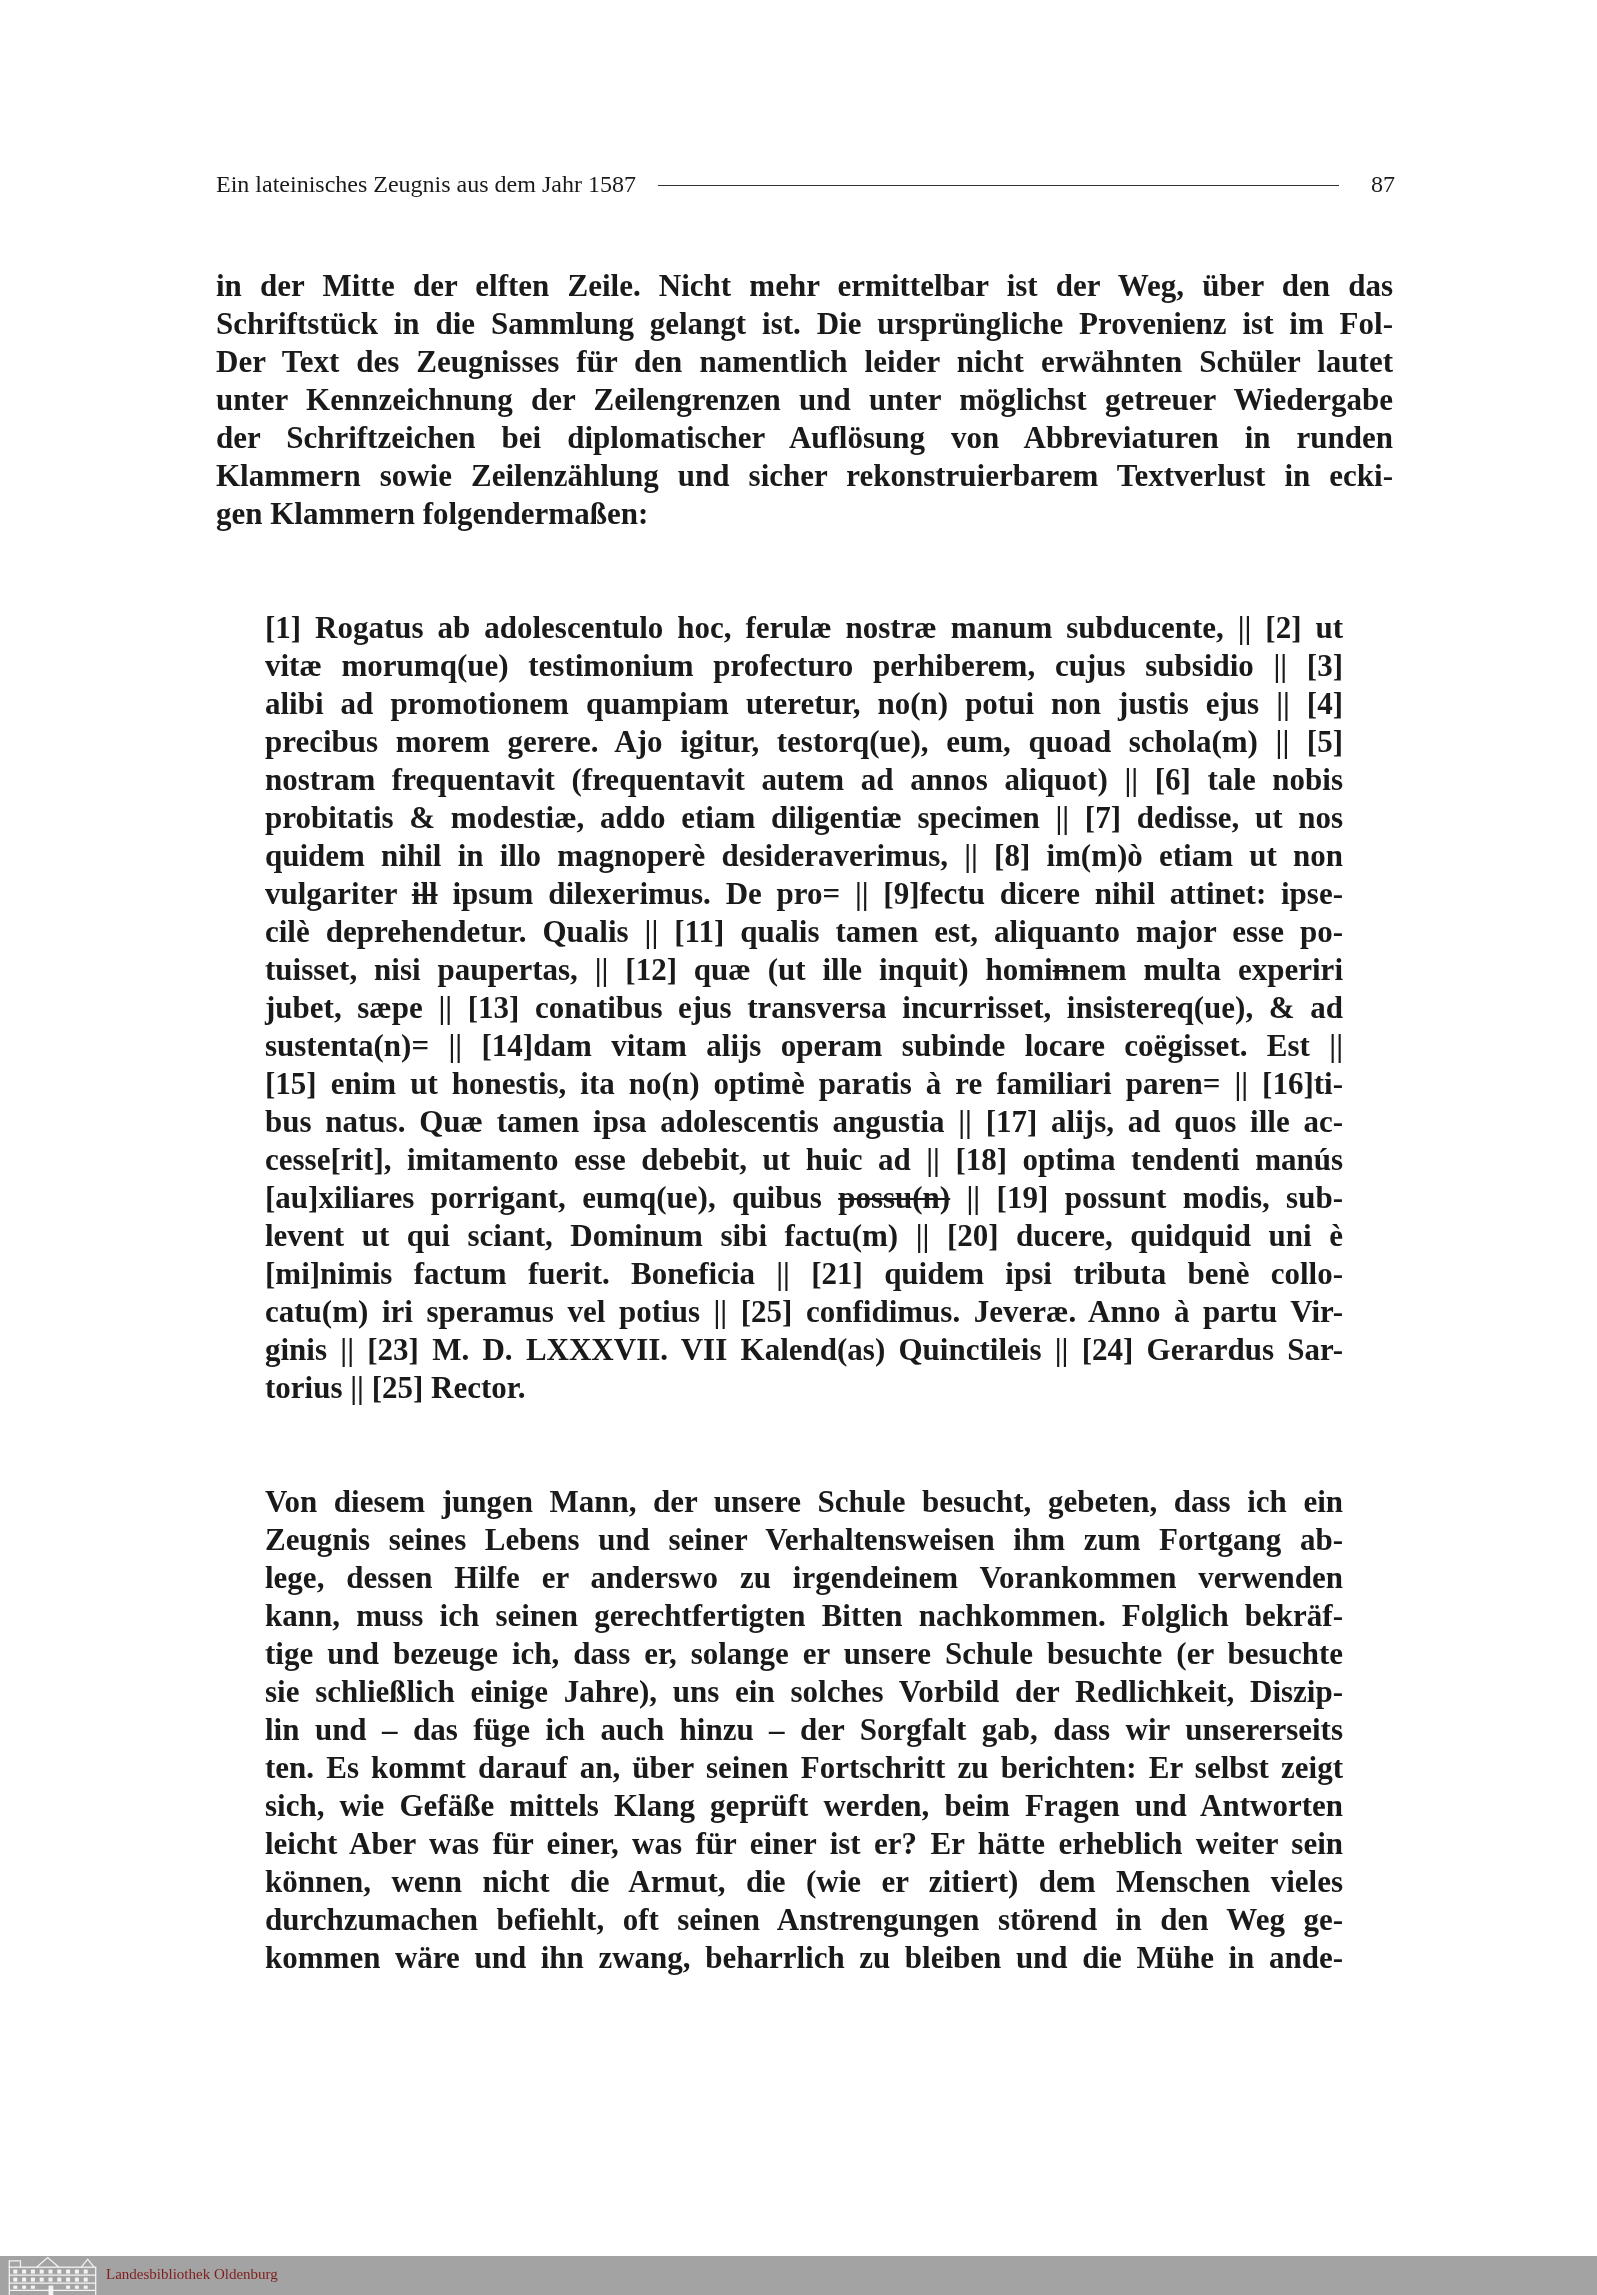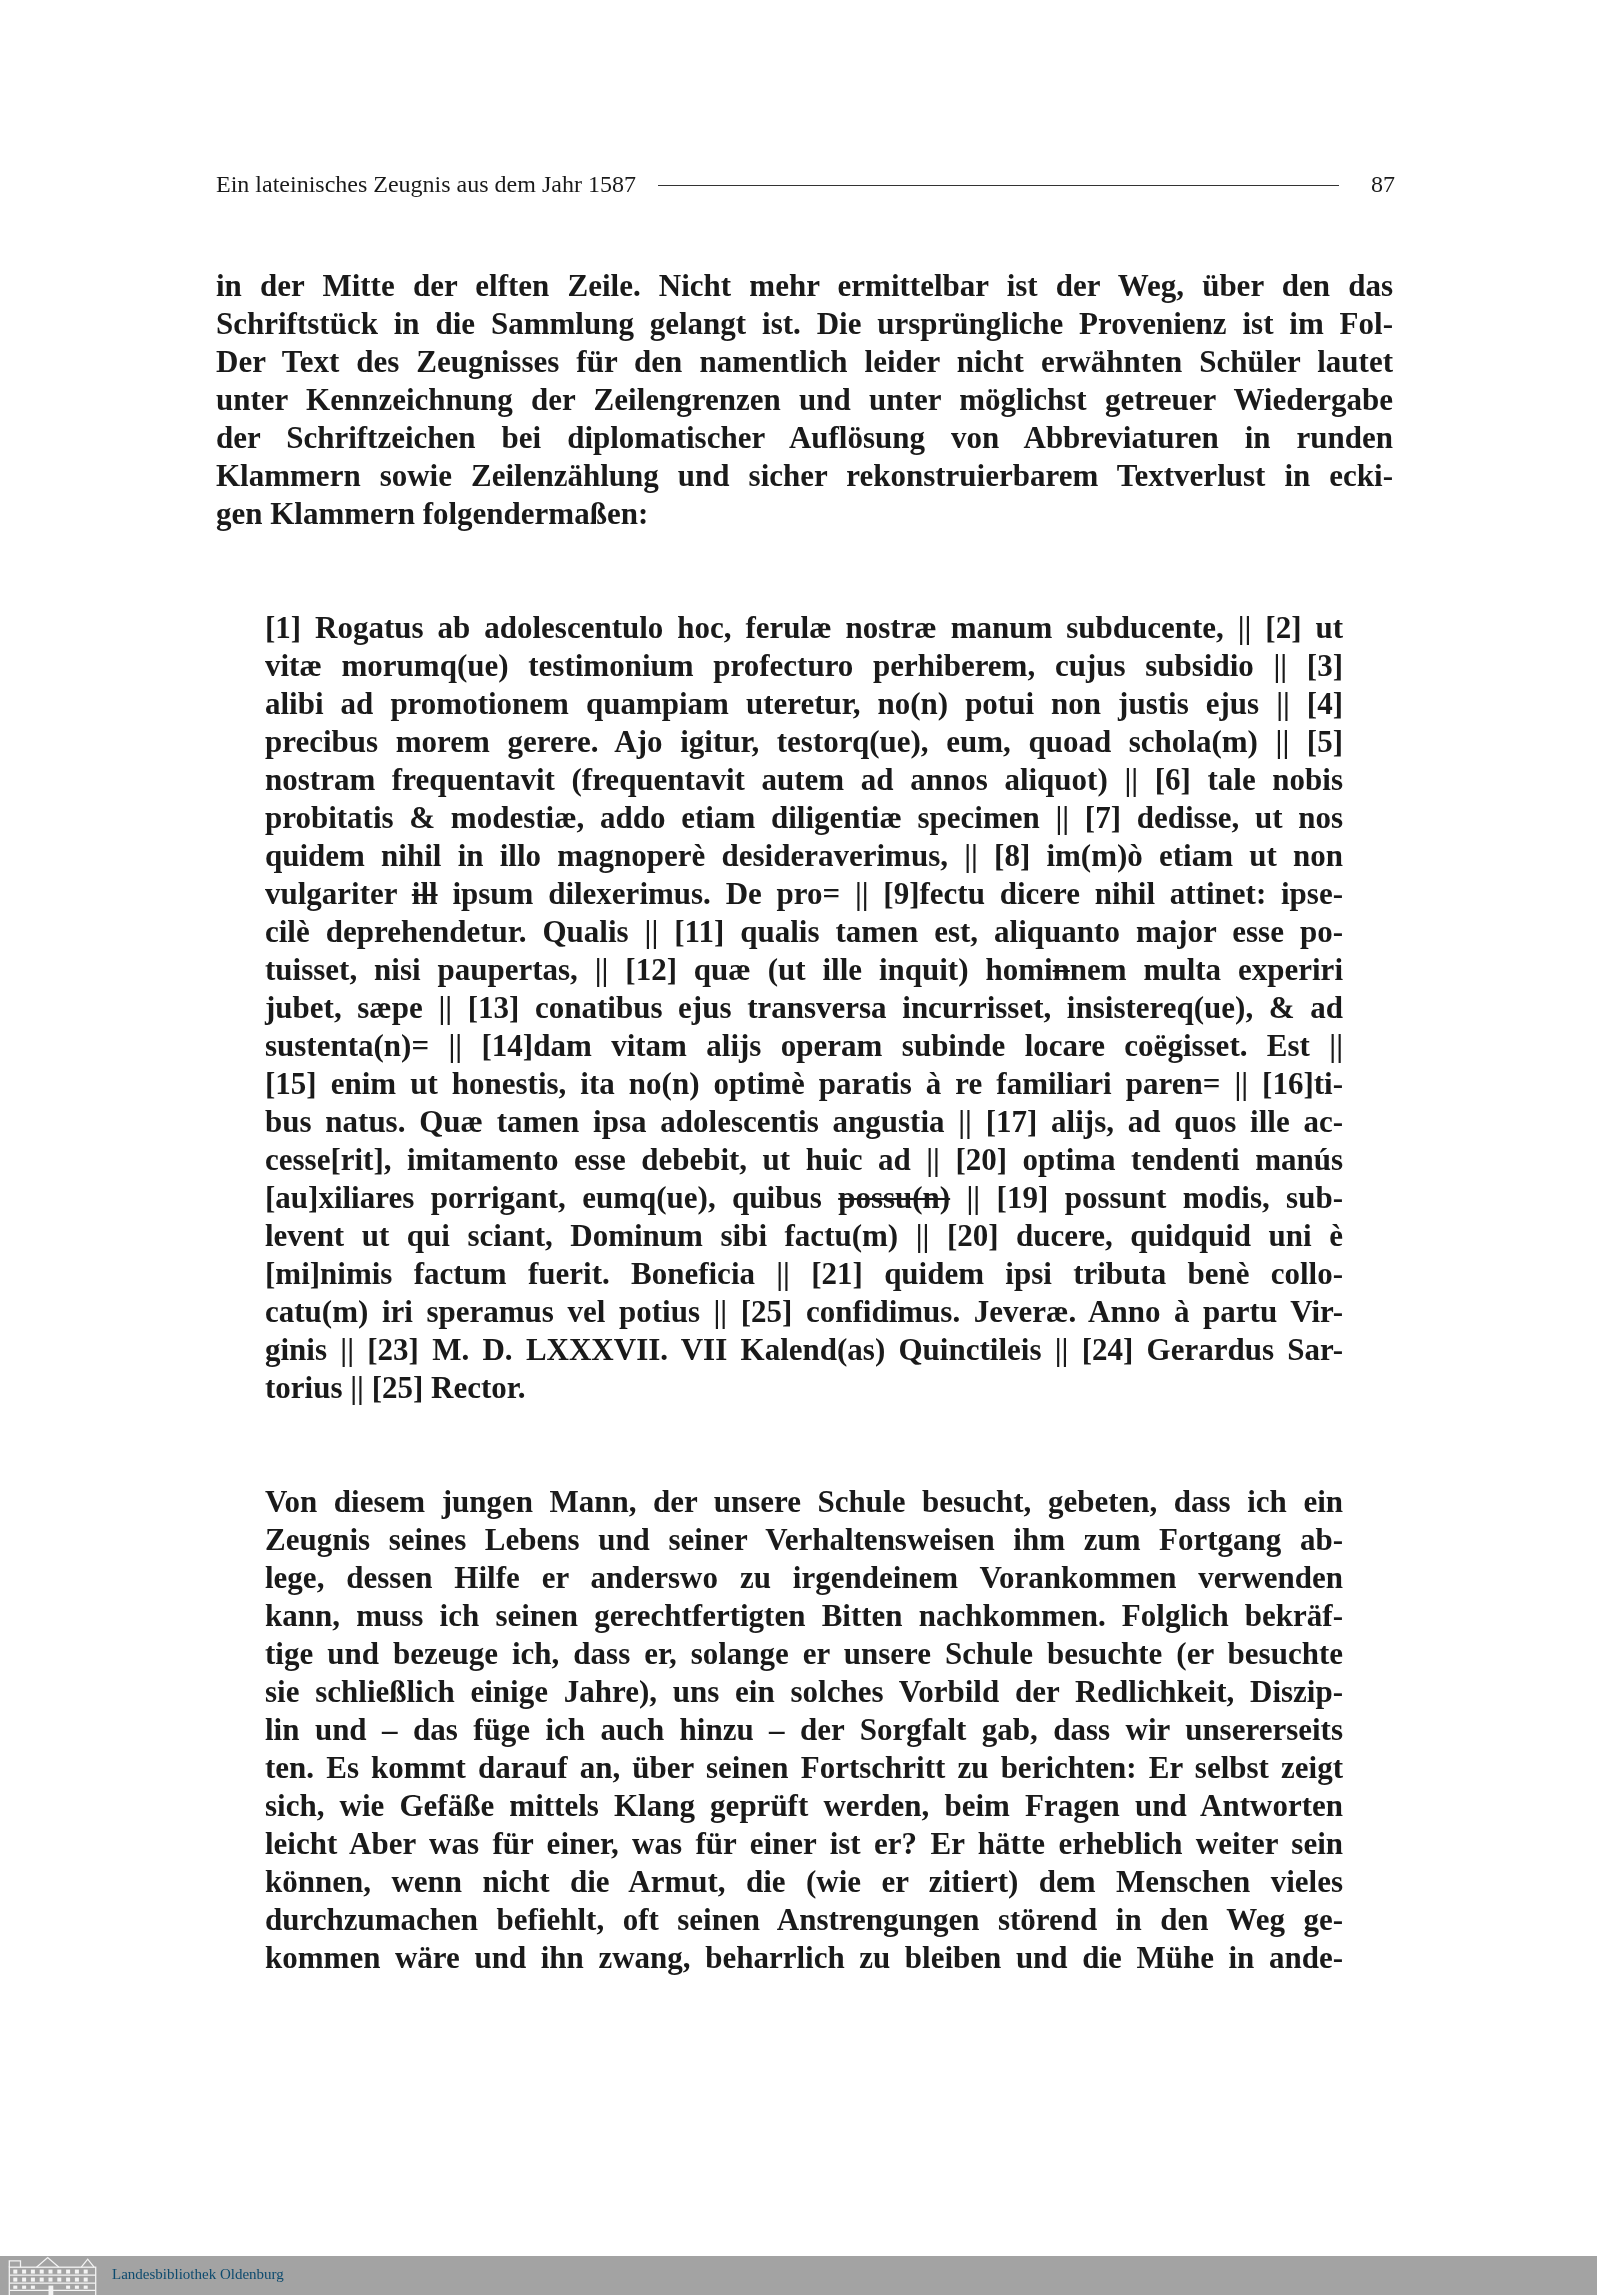--- a/index.html
+++ b/index.html
@@ -10,21 +10,21 @@
   .header .pageno { white-space: nowrap; }
   .para { position: absolute; font-size: 31px; line-height: 38px; text-align: justify; hyphens: manual; font-weight: bold; }
   .para .line { display: block; text-align: justify; text-align-last: justify; white-space: nowrap; height: 38px; }
   .para .line.last { text-align-last: left; }
   .p1 { left: 216px; top: 267px; width: 1177px; }
   .quote { left: 265px; top: 609px; width: 1078px; }
   .trans { left: 265px; top: 1483px; width: 1078px; }
   .strike { text-decoration: line-through; text-decoration-thickness: 2.4px; }
   .footer { position: absolute; left: 0; top: 2256px; width: 1597px; height: 40px; background: #a3a3a3; }
   .footer .logo { position: absolute; left: 6.4px; top: 0; width: 93px; height: 40px; }
-  .footer .lib { position: absolute; left: 112px; top: 10.4px; color: #0c4a6e; font-size: 15px; font-family: "Liberation Serif", serif; }
+  .footer .lib { position: absolute; left: 106px; top: 10.4px; color: #7f1d1d; font-size: 15px; font-family: "Liberation Serif", serif; }
 </style>
 </head>
 <body>
 
 <div class="header">
   <span class="title">Ein lateinisches Zeugnis aus dem Jahr 1587</span>
   <span class="rule"></span>
   <span class="pageno">87</span>
 </div>
 
@@ -46,21 +46,21 @@
     <span class="line">nostram frequentavit (frequentavit autem ad annos aliquot) || [6] tale nobis</span>
     <span class="line">probitatis &amp; modestiæ, addo etiam diligentiæ specimen || [7] dedisse, ut nos</span>
     <span class="line">quidem nihil in illo magnoperè desideraverimus, || [8] im(m)ò etiam ut non</span>
     <span class="line">vulgariter <span class="strike">ill</span> ipsum dilexerimus. De pro= || [9]fectu dicere nihil attinet: ipse-</span>
     <span class="line">cilè deprehendetur. Qualis || [11] qualis tamen est, aliquanto major esse po-</span>
     <span class="line">tuisset, nisi paupertas, || [12] quæ (ut ille inquit) homi<span class="strike">n</span>nem multa experiri</span>
     <span class="line">jubet, sæpe || [13] conatibus ejus transversa incurrisset, insistereq(ue), &amp; ad</span>
     <span class="line">sustenta(n)= || [14]dam vitam alijs operam subinde locare coëgisset. Est ||</span>
     <span class="line">[15] enim ut honestis, ita no(n) optimè paratis à re familiari paren= || [16]ti-</span>
     <span class="line">bus natus. Quæ tamen ipsa adolescentis angustia || [17] alijs, ad quos ille ac-</span>
-    <span class="line">cesse[rit], imitamento esse debebit, ut huic ad || [20] optima tendenti manús</span>
+    <span class="line">cesse[rit], imitamento esse debebit, ut huic ad || [18] optima tendenti manús</span>
     <span class="line">[au]xiliares porrigant, eumq(ue), quibus <span class="strike">possu(n)</span> || [19] possunt modis, sub-</span>
     <span class="line">levent ut qui sciant, Dominum sibi factu(m) || [20] ducere, quidquid uni è</span>
     <span class="line">[mi]nimis factum fuerit. Boneficia || [21] quidem ipsi tributa benè collo-</span>
     <span class="line">catu(m) iri speramus vel potius || [25] confidimus. Jeveræ. Anno à partu Vir-</span>
     <span class="line">ginis || [23] M. D. LXXXVII. VII Kalend(as) Quinctileis || [24] Gerardus Sar-</span>
     <span class="line last">torius || [25] Rector.</span>
   </div>
 
 <div class="para trans" id="trans">
     <span class="line">Von diesem jungen Mann, der unsere Schule besucht, gebeten, dass ich ein</span>

